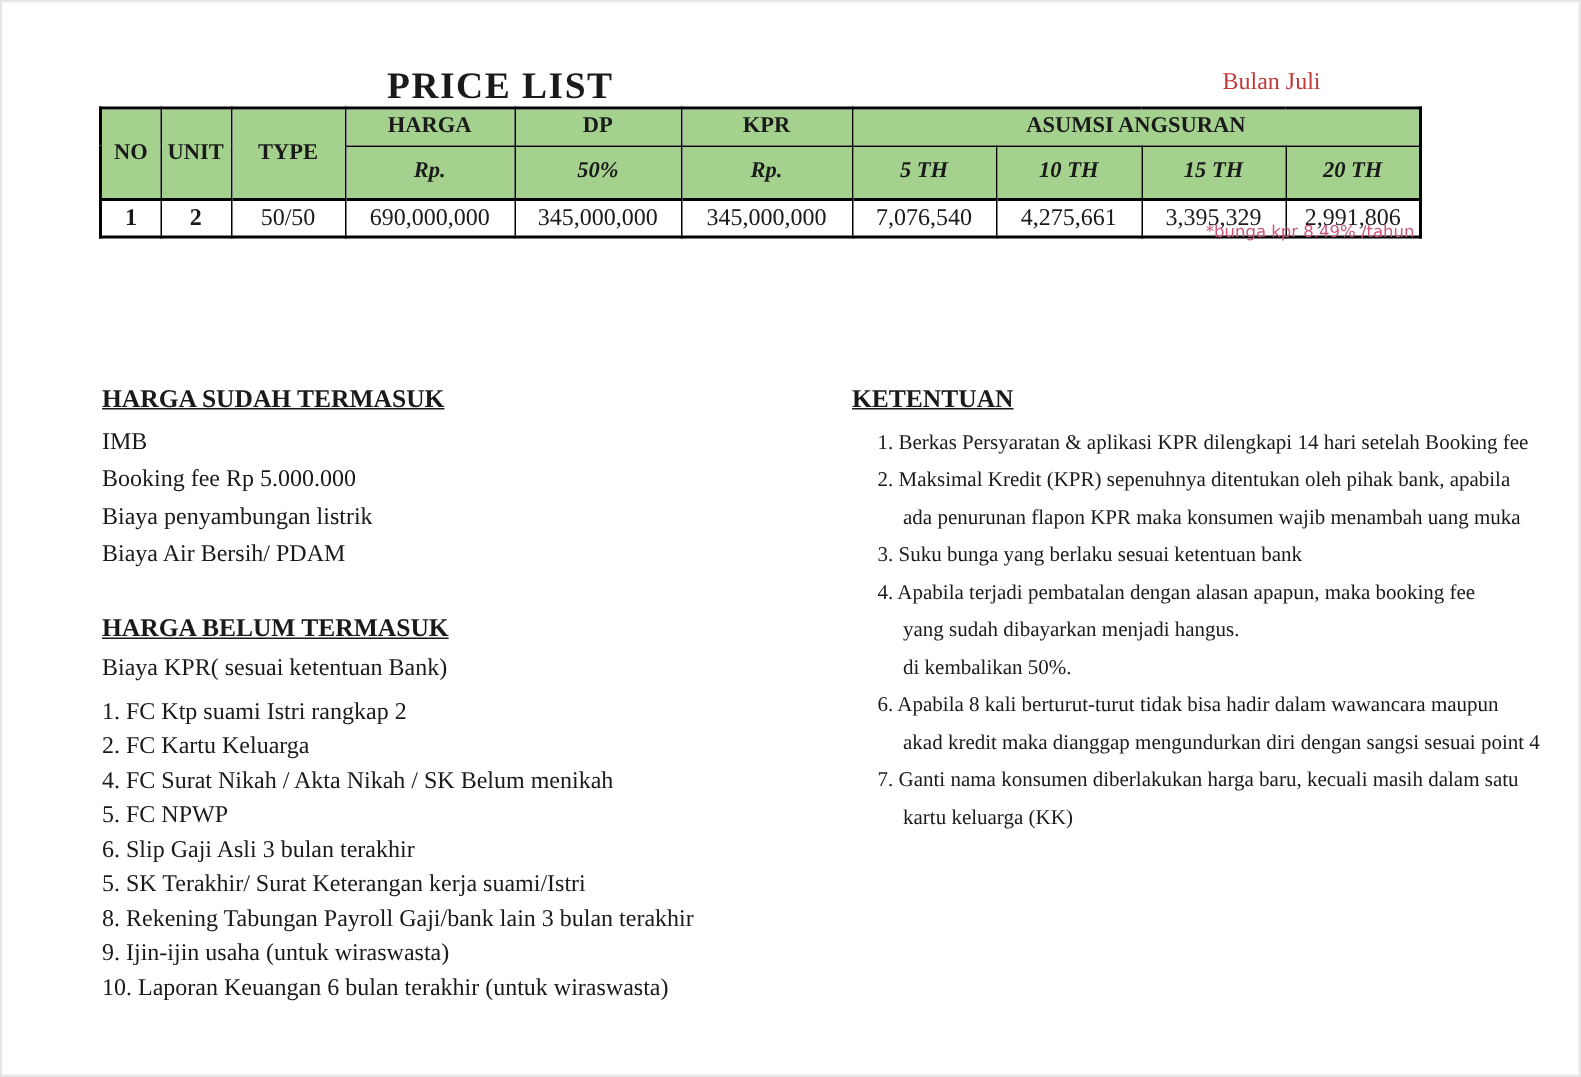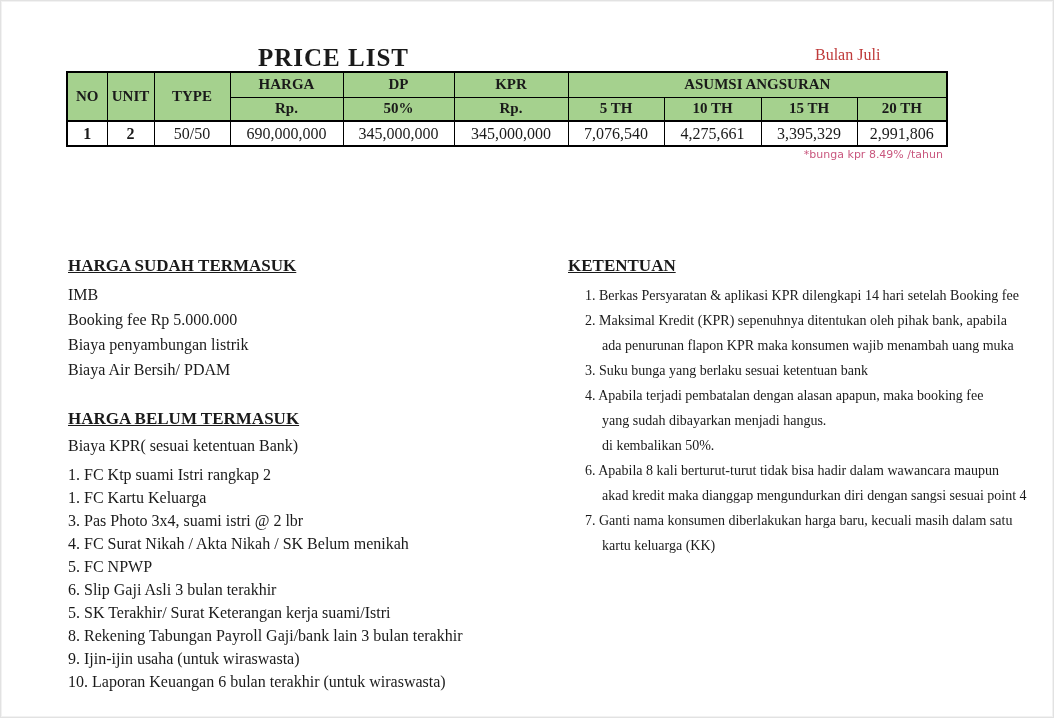--- a/index.html
+++ b/index.html
@@ -32,21 +32,21 @@
     border-collapse:collapse;table-layout:fixed;
     border:2px solid #000;
   }
   table.price th,table.price td{
     border:1px solid #000;text-align:center;vertical-align:middle;
     overflow:hidden;white-space:nowrap;
   }
   table.price thead th{
     background:var(--green);font-weight:bold;font-size:15px;height:25px;
   }
-  table.price thead tr.subrow th{height:24px;}
+  table.price thead tr.subrow th{height:36px;font-style:italic;}
   table.price tbody td{
     background:#fff;font-size:16px;height:25px;border-top:2px solid #000;
   }
   table.price tbody td.bold{font-weight:bold;}
   .footnote{
     position:absolute;top:147px;right:110px;
     font-family:"DejaVu Sans","Liberation Sans",sans-serif;
     font-size:11px;color:var(--pink);
   }
   .col-left{position:absolute;left:67px;top:254px;width:490px;}
@@ -136,22 +136,21 @@
         <div class="line">Biaya Air Bersih/ PDAM</div>
       </div>
 
     <div class="sec-title gap-excluded">HARGA BELUM TERMASUK</div>
     <div class="list list-excluded">
         <div class="line">Biaya KPR( sesuai ketentuan Bank)</div>
       </div>
 
     <div class="list list-docs">
         <div class="line">1. FC Ktp suami Istri rangkap 2</div>
-        <div class="line">1. FC Kartu Keluarga</div>
-        <div class="line">3. Pas Photo 3x4, suami istri @ 2 lbr</div>
+        <div class="line">2. FC Kartu Keluarga</div>
         <div class="line">4. FC Surat Nikah / Akta Nikah / SK Belum menikah</div>
         <div class="line">5. FC NPWP</div>
         <div class="line">6. Slip Gaji Asli 3 bulan terakhir</div>
         <div class="line">5. SK Terakhir/ Surat Keterangan kerja suami/Istri</div>
         <div class="line">8. Rekening Tabungan Payroll Gaji/bank lain 3 bulan terakhir</div>
         <div class="line">9. Ijin-ijin usaha (untuk wiraswasta)</div>
         <div class="line">10. Laporan Keuangan 6 bulan terakhir (untuk wiraswasta)</div>
       </div>
   </div>
 

